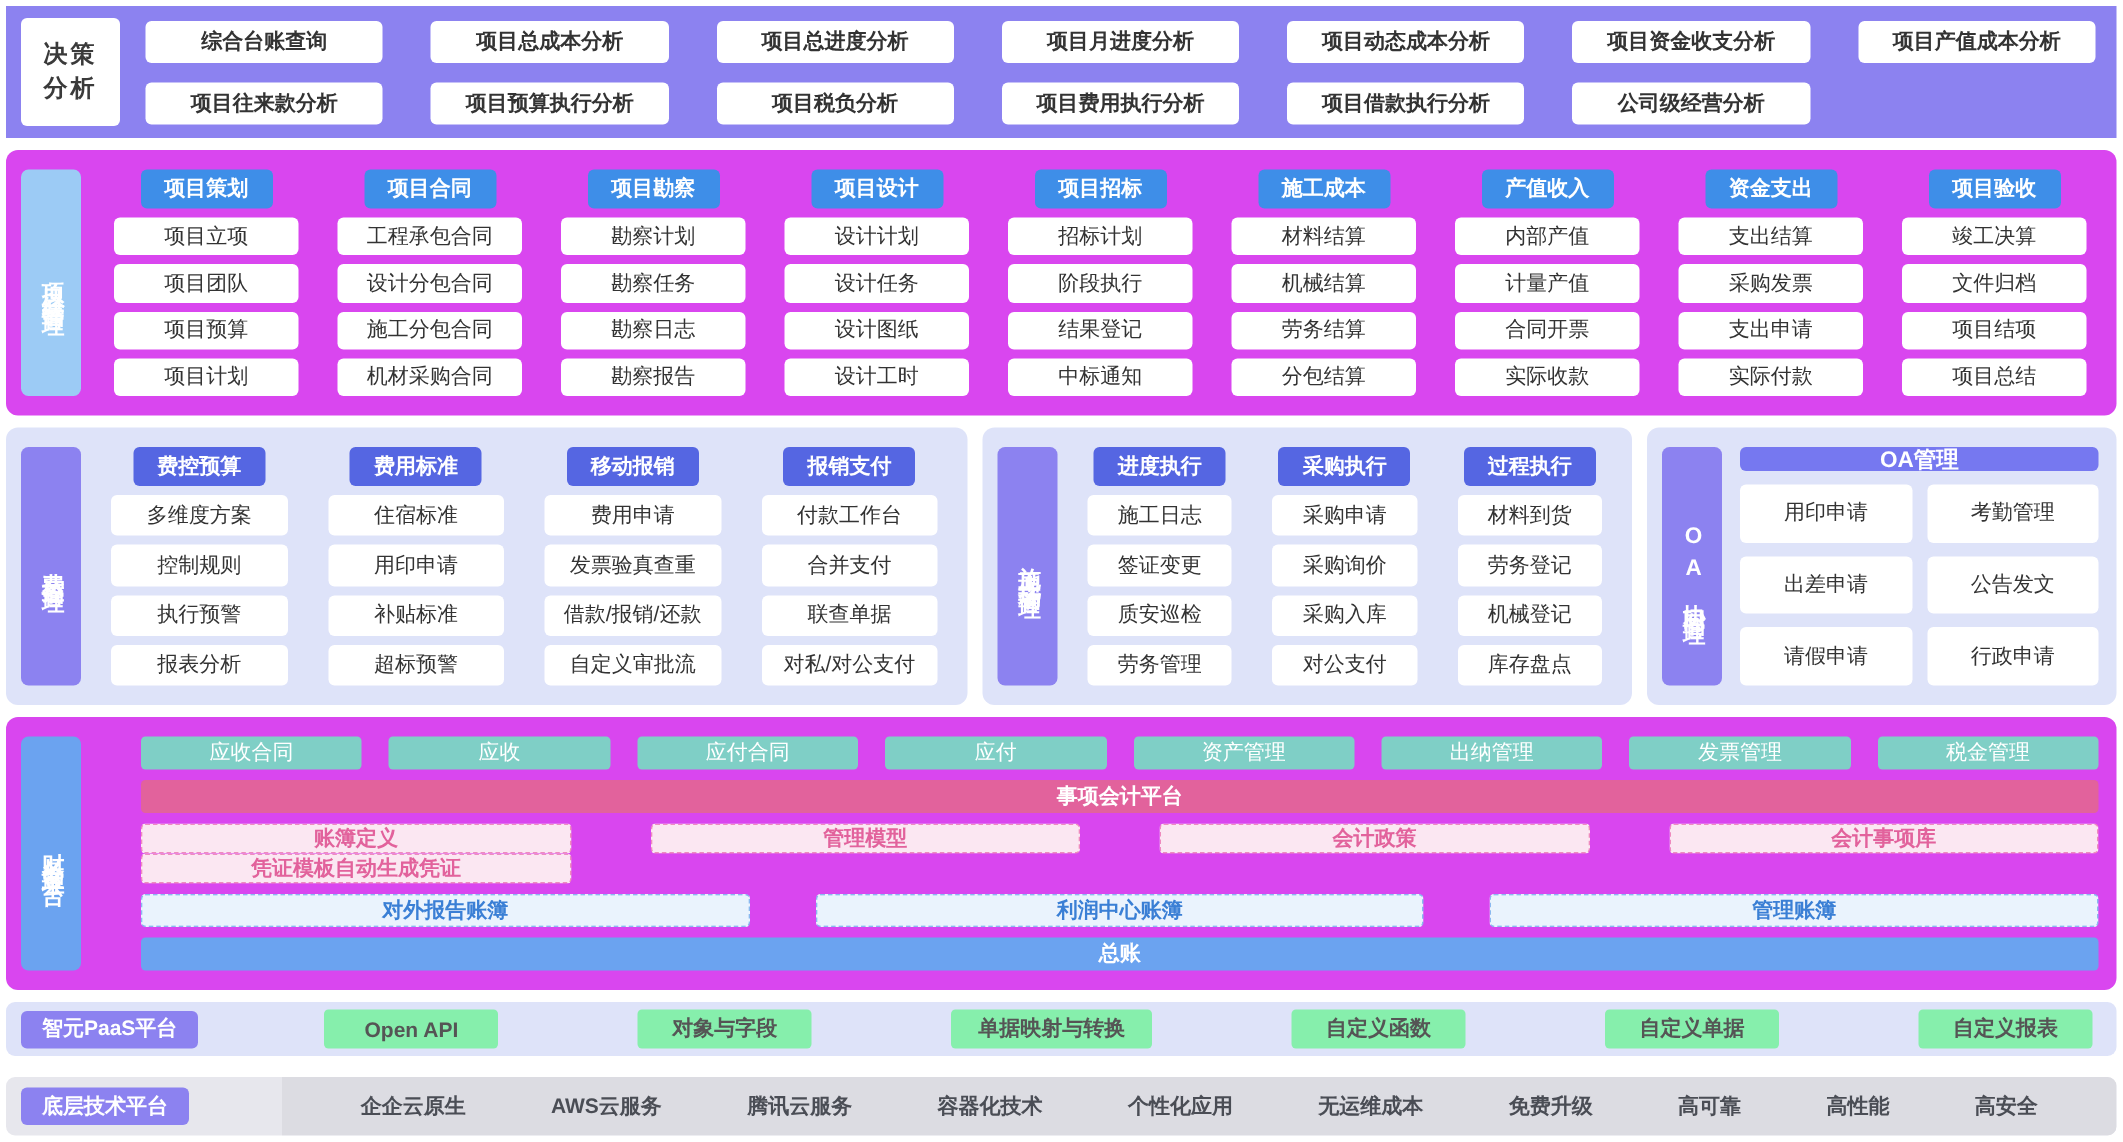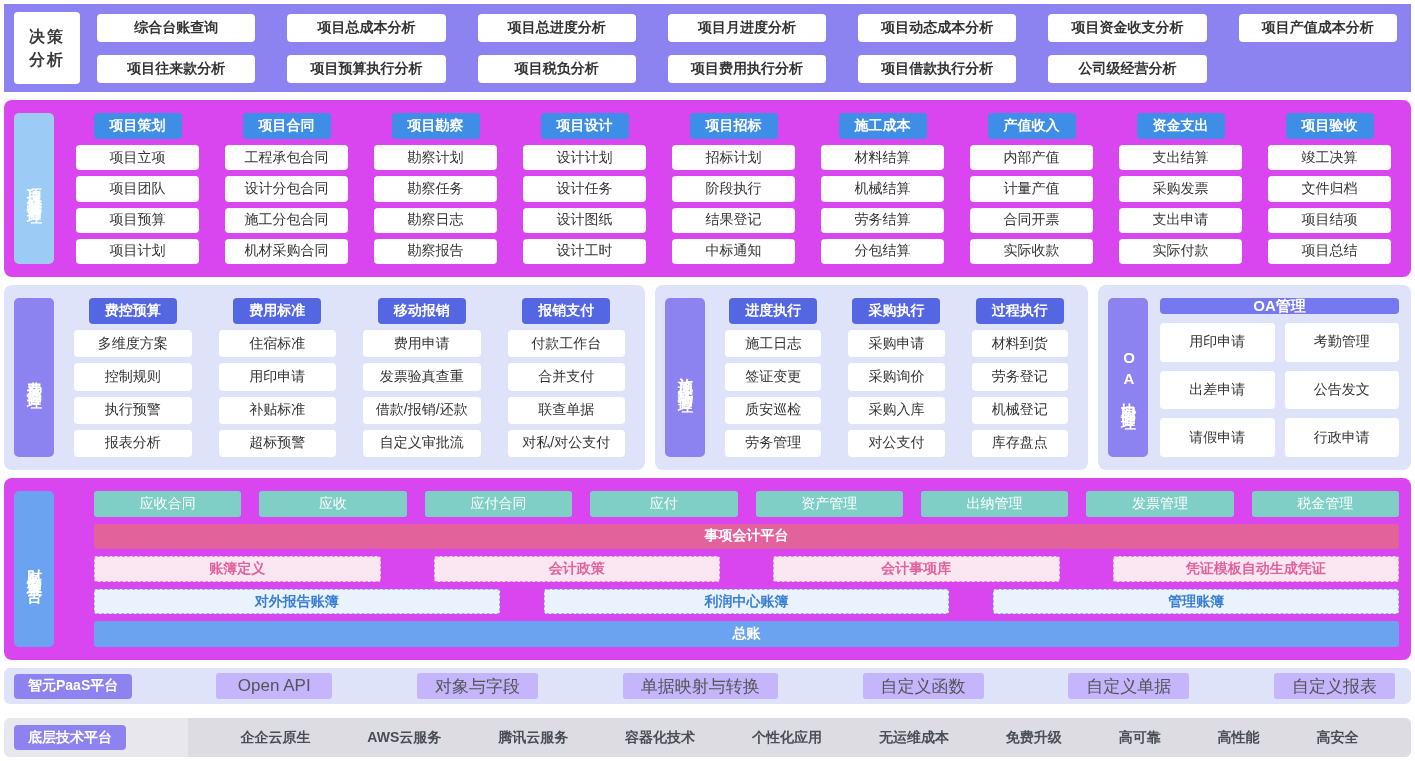--- a/index.html
+++ b/index.html
@@ -56,21 +56,21 @@
   .pink-row { display: grid; grid-template-columns: repeat(4, 1fr); column-gap: 53px; flex: 1; }
   .pink-chip { background: #FBE7F2; border: 1px dashed #EE8BBE; border-radius: 3px; color: #E2629C; font-size: 14px; font-weight: 600; display: flex; align-items: center; justify-content: center; white-space: nowrap; }
   .ledger-row { display: grid; grid-template-columns: repeat(3, 1fr); column-gap: 44px; flex: 1; }
   .ledger-chip { background: #EAF3FD; border: 1px dashed #8AB9F0; border-radius: 3px; color: #3A7FD5; font-size: 14px; font-weight: 700; display: flex; align-items: center; justify-content: center; }
   .gl-bar { flex: 1; background: #6BA3F0; border-radius: 3px; color: #fff; font-weight: 700; font-size: 14px; display: flex; align-items: center; justify-content: center; }
 
   
   .paas-band { background: #DEE3F9; border-radius: 6px; height: 36px; display: flex; align-items: center; padding: 0 16px 0 10px; flex: none; }
   .pill-label { background: #8C82F0; color: #fff; font-size: 14px; font-weight: 600; border-radius: 4px; height: 25px; padding: 0 14px; display: flex; align-items: center; white-space: nowrap; flex: none; }
   .paas-items { flex: 1; display: flex; justify-content: space-between; margin-left: 84px; }
-  .gray-box { background: #c4b5fd; border-radius: 3px; height: 26px; min-width: 116px; padding: 0 18px; display: flex; align-items: center; justify-content: center; font-size: 17px; color: #555; white-space: nowrap; }
+  .gray-box { background: #86efac; border-radius: 3px; height: 26px; min-width: 116px; padding: 0 18px; display: flex; align-items: center; justify-content: center; font-size: 14px; color: #555; white-space: nowrap; font-weight: bold; }
 
   
   .base-band { background: #E7E7ED; border-radius: 6px; height: 39px; display: flex; align-items: center; padding-left: 10px; overflow: hidden; margin-top: 6px; flex: none; }
   .base-bar { flex: 1; align-self: stretch; background: #DCDCE2; margin-left: 62px; display: flex; align-items: center; justify-content: space-around; padding: 16px 24px; }
   .base-item { font-size: 14px; font-weight: 700; color: #4a4d55; white-space: nowrap; }
 </style>
 </head>
 <body>
 
 <div class="page">
@@ -254,20 +254,21 @@
           <div class="teal-btn">应付合同</div>
           <div class="teal-btn">应付</div>
           <div class="teal-btn">资产管理</div>
           <div class="teal-btn">出纳管理</div>
           <div class="teal-btn">发票管理</div>
           <div class="teal-btn">税金管理</div>
       </div>
       <div class="pink-bar">事项会计平台</div>
       <div class="pink-row">
         <div class="pink-chip">账簿定义</div>
+          <div class="pink-chip">管理模型</div>
           <div class="pink-chip">会计政策</div>
           <div class="pink-chip">会计事项库</div>
           <div class="pink-chip">凭证模板自动生成凭证</div>
       </div>
       <div class="ledger-row">
         <div class="ledger-chip">对外报告账簿</div>
           <div class="ledger-chip">利润中心账簿</div>
           <div class="ledger-chip">管理账簿</div>
       </div>
       <div class="gl-bar">总账</div>

